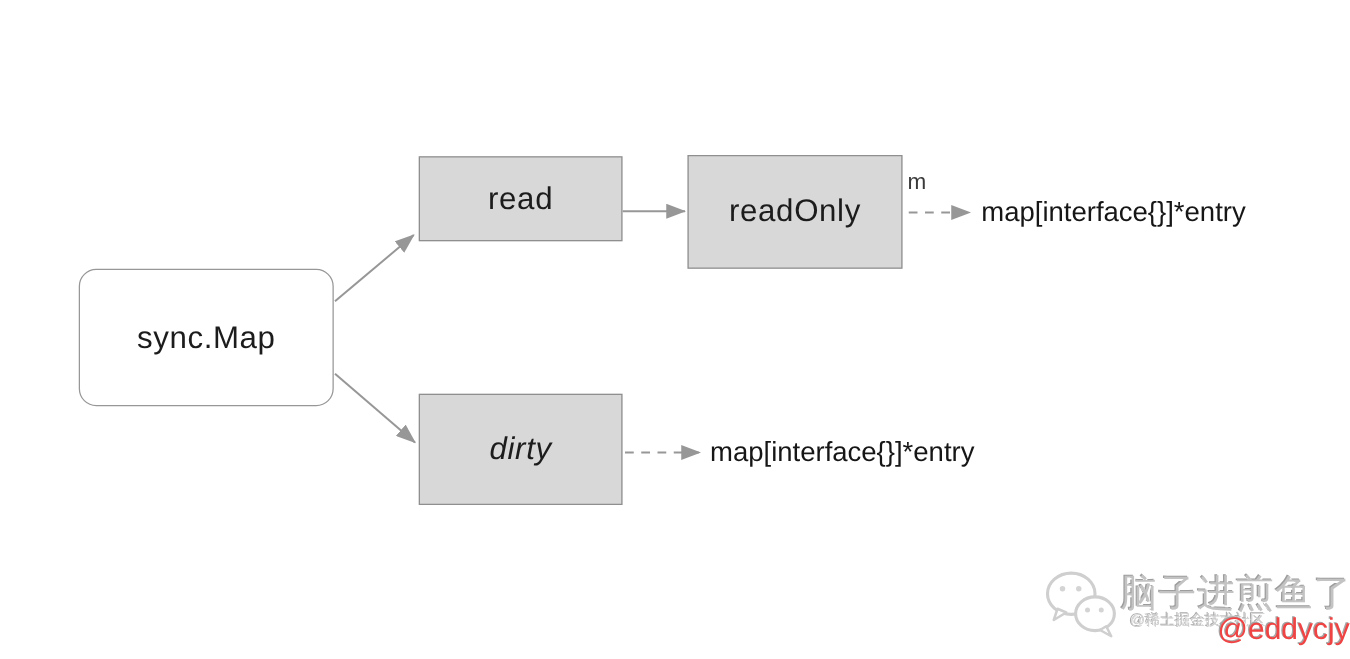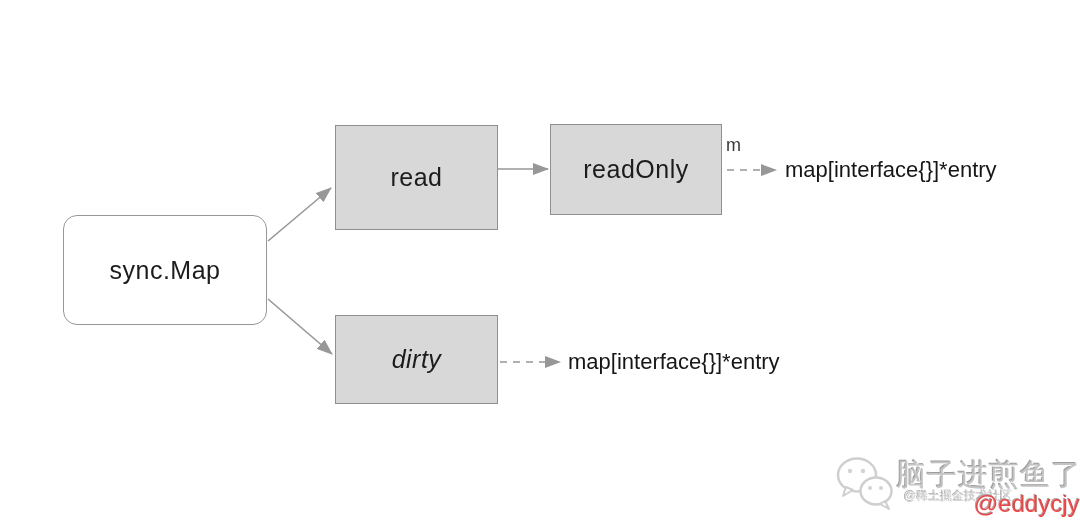--- a/index.html
+++ b/index.html
@@ -28,21 +28,21 @@
   .node.rounded {
     background: #ffffff;
     border: 1.5px solid #979797;
     border-radius: 14px;
   }
   .node.gray {
     background: #d8d8d8;
     border: 1.5px solid #8f8f8f;
   }
   #node-sync-map  { left: 63px;  top: 215px; width: 204px; height: 110px; text-align: center; }
-  #node-read      { left: 335px; top: 125px; width: 163px; height: 105px; }
+  #node-read      { left: 335px; top: 125px; width: 163px; height: 68px; }
   #node-readonly  { left: 550px; top: 124px; width: 172px; height: 91px; }
   #node-dirty     { left: 335px; top: 315px; width: 163px; height: 89px; font-style: italic; }
 
   .edge-layer {
     position: absolute;
     left: 0; top: 0;
     width: 1080px;
     height: 527px;
     pointer-events: none;
   }

